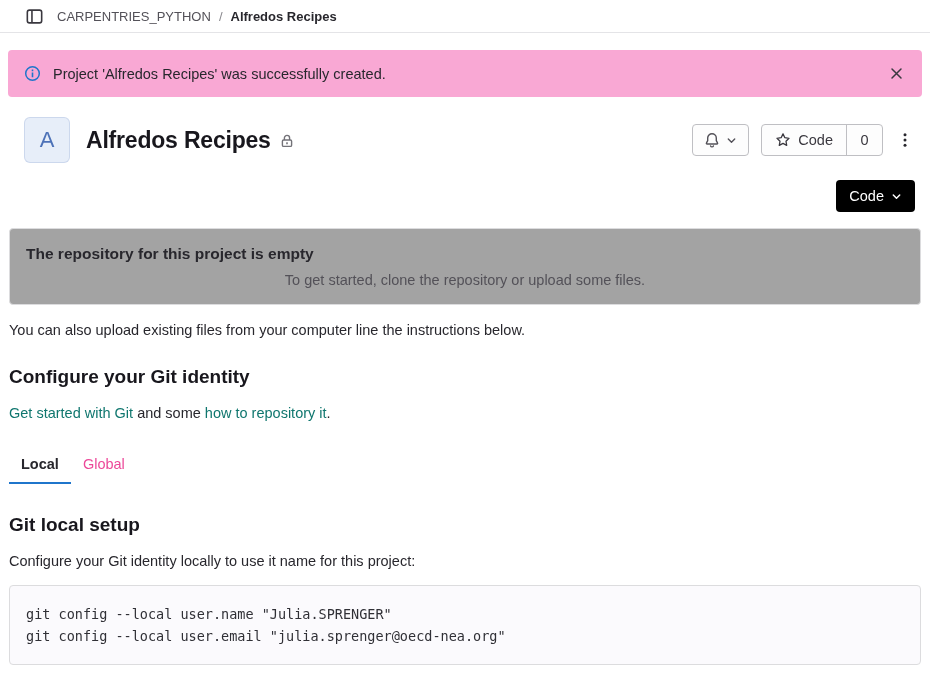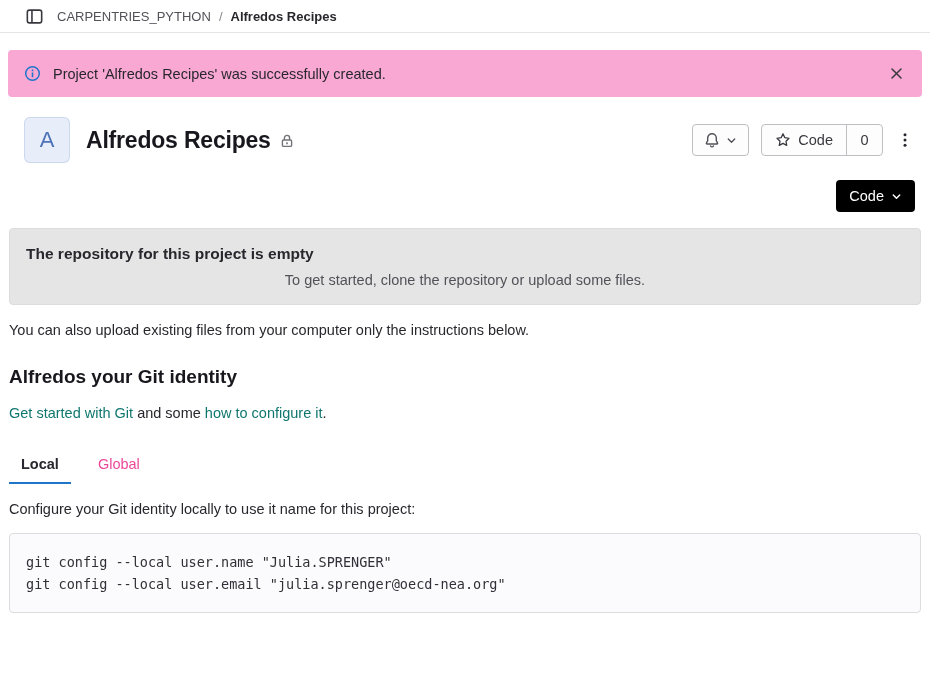--- a/index.html
+++ b/index.html
@@ -86,37 +86,37 @@
   .code-row { display: flex; justify-content: flex-end; margin: 17px 15px 0; }
   .btn-primary {
     display: flex; align-items: center; gap: 7px;
     background: #000000; color: #fff; border: none; border-radius: 4px;
     padding: 8px 13px; font-size: 14.5px; cursor: pointer; font-family: inherit;
   }
 
   
   .empty-repo {
     margin: 16px 9px 0; padding: 16px;
-    border: 1px solid #dcdcde; border-radius: 4px; background: #e5e5e5;
+    border: 1px solid #dcdcde; border-radius: 4px; background: #a3a3a3;
   }
   .empty-repo-title { font-weight: 700; font-size: 15.5px; color: #28272d; }
   .empty-repo-sub { margin-top: 9px; color: #535158; font-size: 14.5px; text-align: center; }
 
   
   .content { padding: 0 9px; }
   h2.section-heading {
     margin: 27px 0 0; font-size: 25px; font-weight: 700; color: #18171d;
     letter-spacing: -0.2px;
   }
   h4.sub-heading { margin: 28px 0 0; font-size: 19px; font-weight: 700; color: #18171d; }
   .content p { margin: 17px 0 0; color: #28272d; }
   .content a.link { color: #0f766e; }
 
   
-  .tabs { display: flex; margin-top: 26px; gap: 15px; }
+  .tabs { display: flex; margin-top: 26px; }
   .tab {
     padding: 9px 12px 10px; font-size: 14.5px; color: #ec4899; cursor: pointer;
     border: none; background: none; font-family: inherit;
     border-bottom: 2px solid transparent;
   }
   .tab.active { font-weight: 700; color: #28272d; border-bottom-color: #1f75cb; }
 
   
   .code-block {
     margin: 16px 0 0; padding: 17px 16px;
@@ -222,27 +222,28 @@
     </span>
   </button>
 </div>
 
 <div class="empty-repo">
   <div class="empty-repo-title">The repository for this project is empty</div>
   <div class="empty-repo-sub">To get started, clone the repository or upload some files.</div>
 </div>
 
 <div class="content">
-  <p>You can also upload existing files from your computer only the instructions below.</p>
-
-  <h4 class="sub-heading">Alfredos your Git identity</h4>
-  <p><a class="link">Get started with Git</a><span> and some </span><a class="link">how to configure it</a><span>.</span></p>
+  <p>You can also upload existing files from your computer line the instructions below.</p>
+
+  <h4 class="sub-heading">Configure your Git identity</h4>
+  <p><a class="link">Get started with Git</a><span> and some </span><a class="link">how to repository it</a><span>.</span></p>
 
   <div class="tabs">
     <button class="tab active">Local</button>
     <button class="tab">Global</button>
   </div>
 
+  <h4 class="sub-heading" style="margin-top:30px">Git local setup</h4>
   <p>Configure your Git identity locally to use it name for this project:</p>
 
   <pre class="code-block">git config --local user.name "Julia.SPRENGER"
 git config --local user.email "julia.sprenger@oecd-nea.org"</pre>
 </div>
 
 </body></html>

